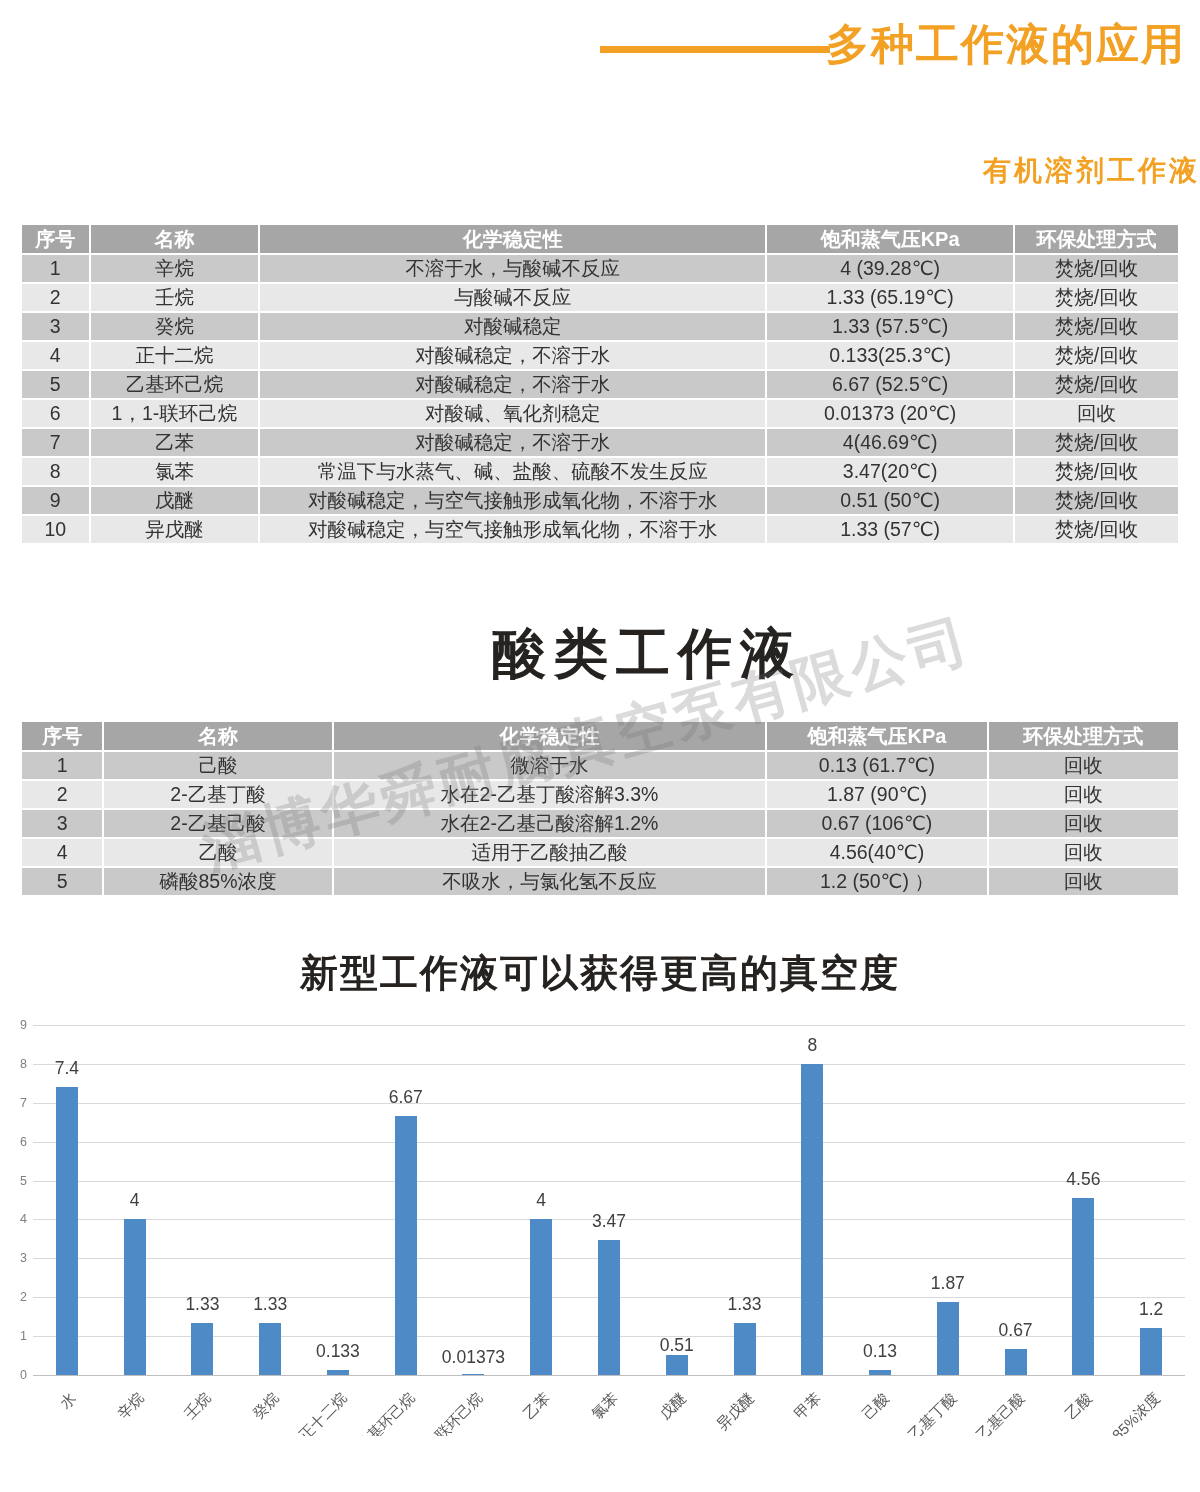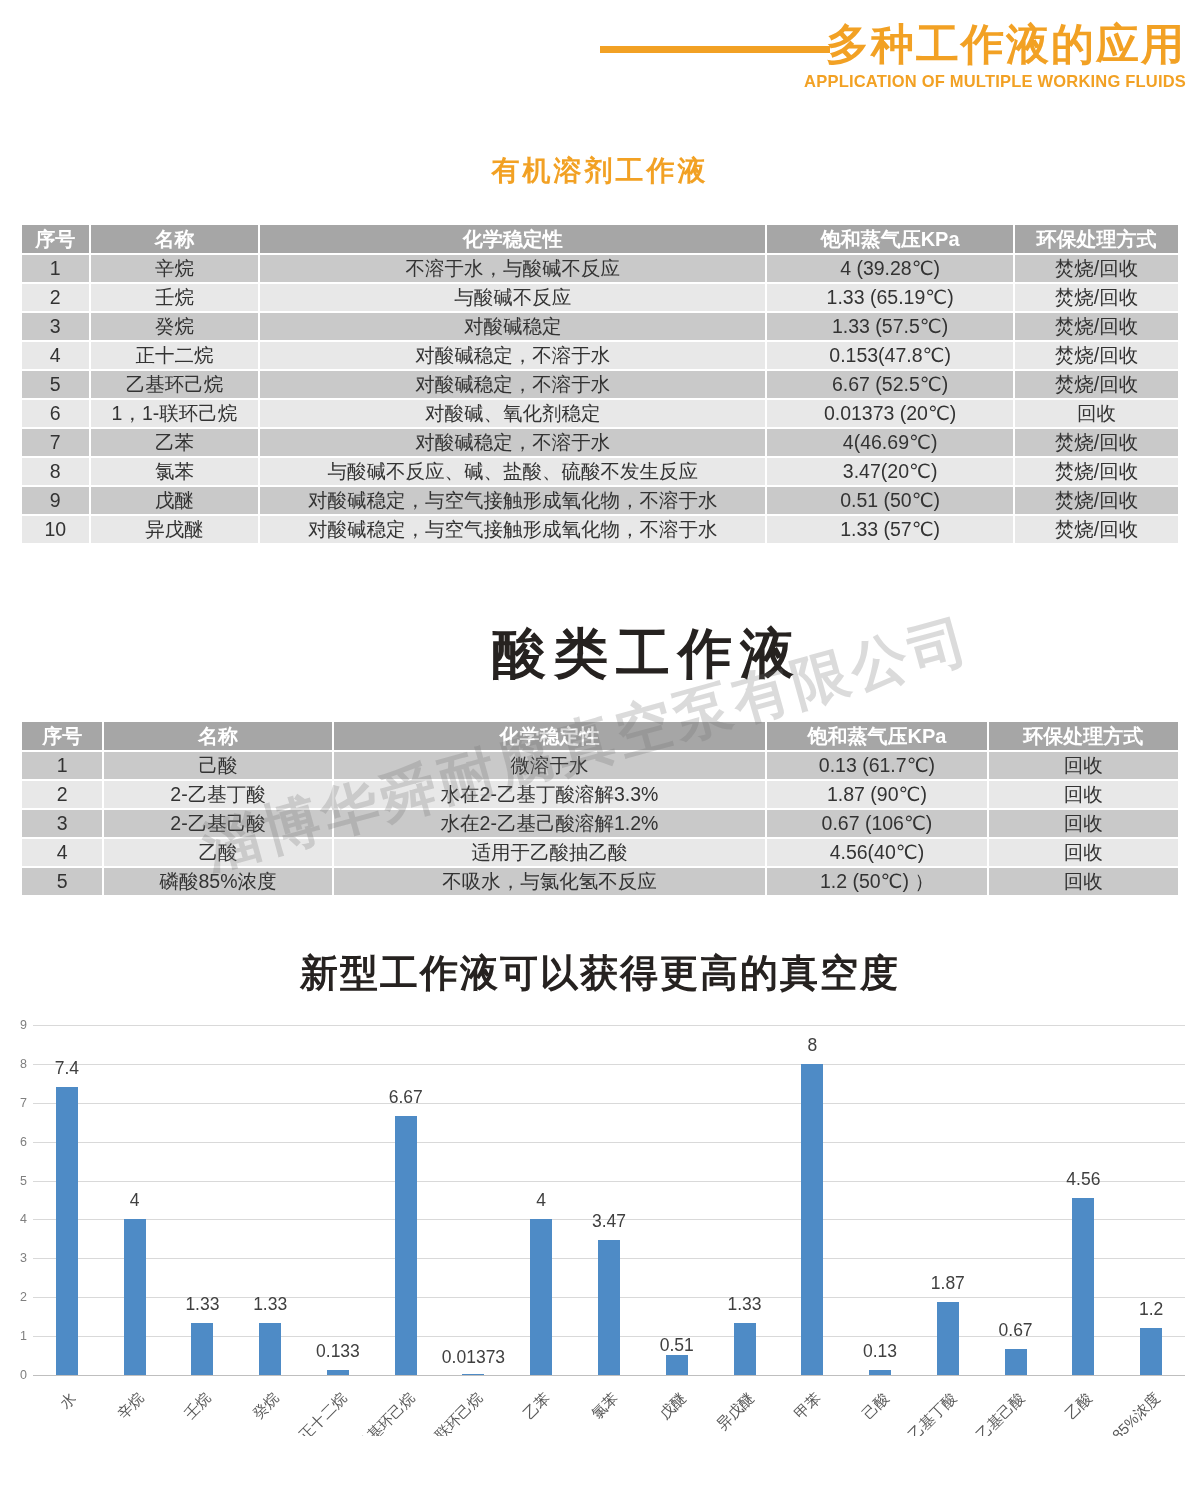--- a/index.html
+++ b/index.html
@@ -10,21 +10,21 @@
   body{width:1200px;height:1492px;font-family:"Liberation Sans","DejaVu Sans",sans-serif;}
   .page{position:relative;width:1200px;height:1436px;overflow:hidden;background:#fff;}
 
   
   .header-line{position:absolute;top:46px;left:600px;width:230px;height:7px;background:var(--orange);}
   .header-titles{position:absolute;top:20px;right:14px;text-align:right;color:var(--orange);}
   .header-titles h1{margin:0;font-size:43px;line-height:1.15;font-weight:bold;letter-spacing:2px;}
   .header-sub{font-size:16.5px;font-weight:bold;margin-top:3px;letter-spacing:0.2px;}
 
   
-  .sec-organic{position:absolute;top:152px;left:0;width:1200px;margin:0;text-align:center;
+  .sec-organic{position:absolute;top:152px;left:0;width:1200px;margin:0;text-align:right;
     font-size:28px;letter-spacing:3px;font-weight:bold;color:var(--orange);}
   .sec-acid{position:absolute;top:618px;left:47px;width:1200px;margin:0;text-align:center;
     font-size:54px;letter-spacing:8px;font-weight:bold;color:var(--title_black);}
   .chart-title{position:absolute;top:948px;left:0;width:1200px;margin:0;text-align:center;
     font-size:38px;letter-spacing:2px;font-weight:bold;color:var(--title_black);}
 
   
   table{position:absolute;left:20px;width:1160px;border-collapse:separate;border-spacing:2px;table-layout:fixed;}
   #table1{top:223px;}
   #table2{top:720px;}
@@ -51,21 +51,20 @@
     transform-origin:100% 0;transform:rotate(-45deg);}
 </style>
 </head>
 <body>
 
 <div class="page">
 
   <div class="header-line"></div>
   <div class="header-titles">
     <h1>多种工作液的应用</h1>
-    <div class="header-sub">APPLICATION OF MULTIPLE WORKING FLUIDS</div>
   </div>
 
   <h2 class="sec-organic">有机溶剂工作液</h2>
 
   <table id="table1">
     <colgroup>
       <col style="width:5.8%">
         <col style="width:14.6%">
         <col style="width:44%">
         <col style="width:21.4%">
@@ -99,21 +98,21 @@
           <td>3</td>
           <td>癸烷</td>
           <td>对酸碱稳定</td>
           <td>1.33 (57.5℃)</td>
           <td>焚烧/回收</td>
         </tr>
         <tr class="light">
           <td>4</td>
           <td>正十二烷</td>
           <td>对酸碱稳定，不溶于水</td>
-          <td>0.153(47.8℃)</td>
+          <td>0.133(25.3℃)</td>
           <td>焚烧/回收</td>
         </tr>
         <tr class="dark">
           <td>5</td>
           <td>乙基环己烷</td>
           <td>对酸碱稳定，不溶于水</td>
           <td>6.67 (52.5℃)</td>
           <td>焚烧/回收</td>
         </tr>
         <tr class="light">
@@ -126,21 +125,21 @@
         <tr class="dark">
           <td>7</td>
           <td>乙苯</td>
           <td>对酸碱稳定，不溶于水</td>
           <td>4(46.69℃)</td>
           <td>焚烧/回收</td>
         </tr>
         <tr class="light">
           <td>8</td>
           <td>氯苯</td>
-          <td>与酸碱不反应、碱、盐酸、硫酸不发生反应</td>
+          <td>常温下与水蒸气、碱、盐酸、硫酸不发生反应</td>
           <td>3.47(20℃)</td>
           <td>焚烧/回收</td>
         </tr>
         <tr class="dark">
           <td>9</td>
           <td>戊醚</td>
           <td>对酸碱稳定，与空气接触形成氧化物，不溶于水</td>
           <td>0.51 (50℃)</td>
           <td>焚烧/回收</td>
         </tr>

